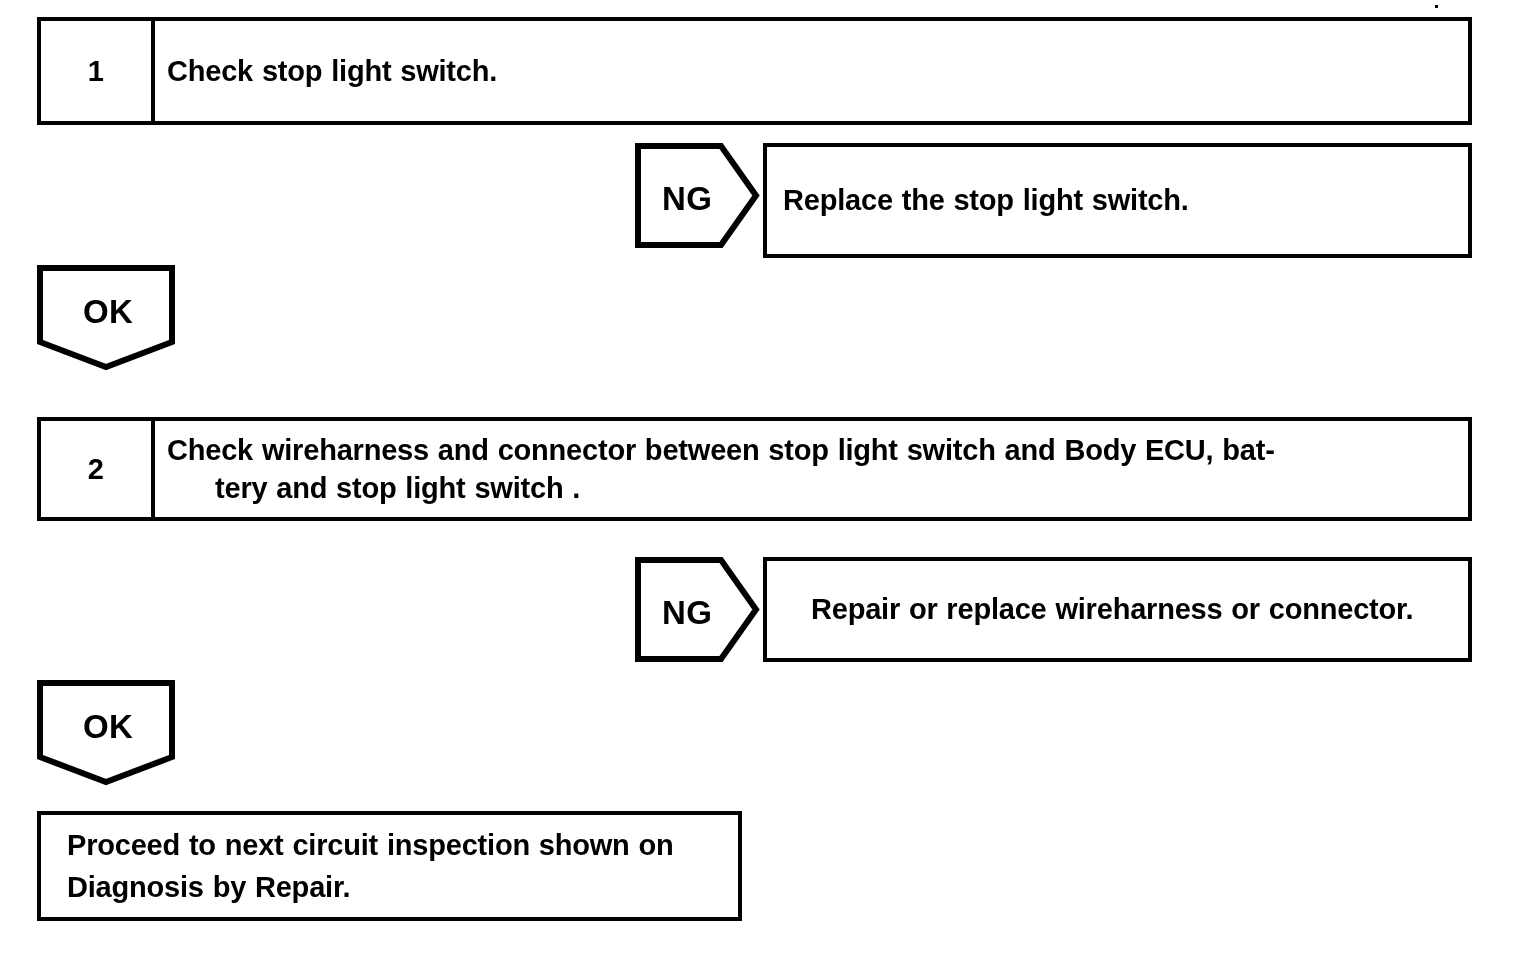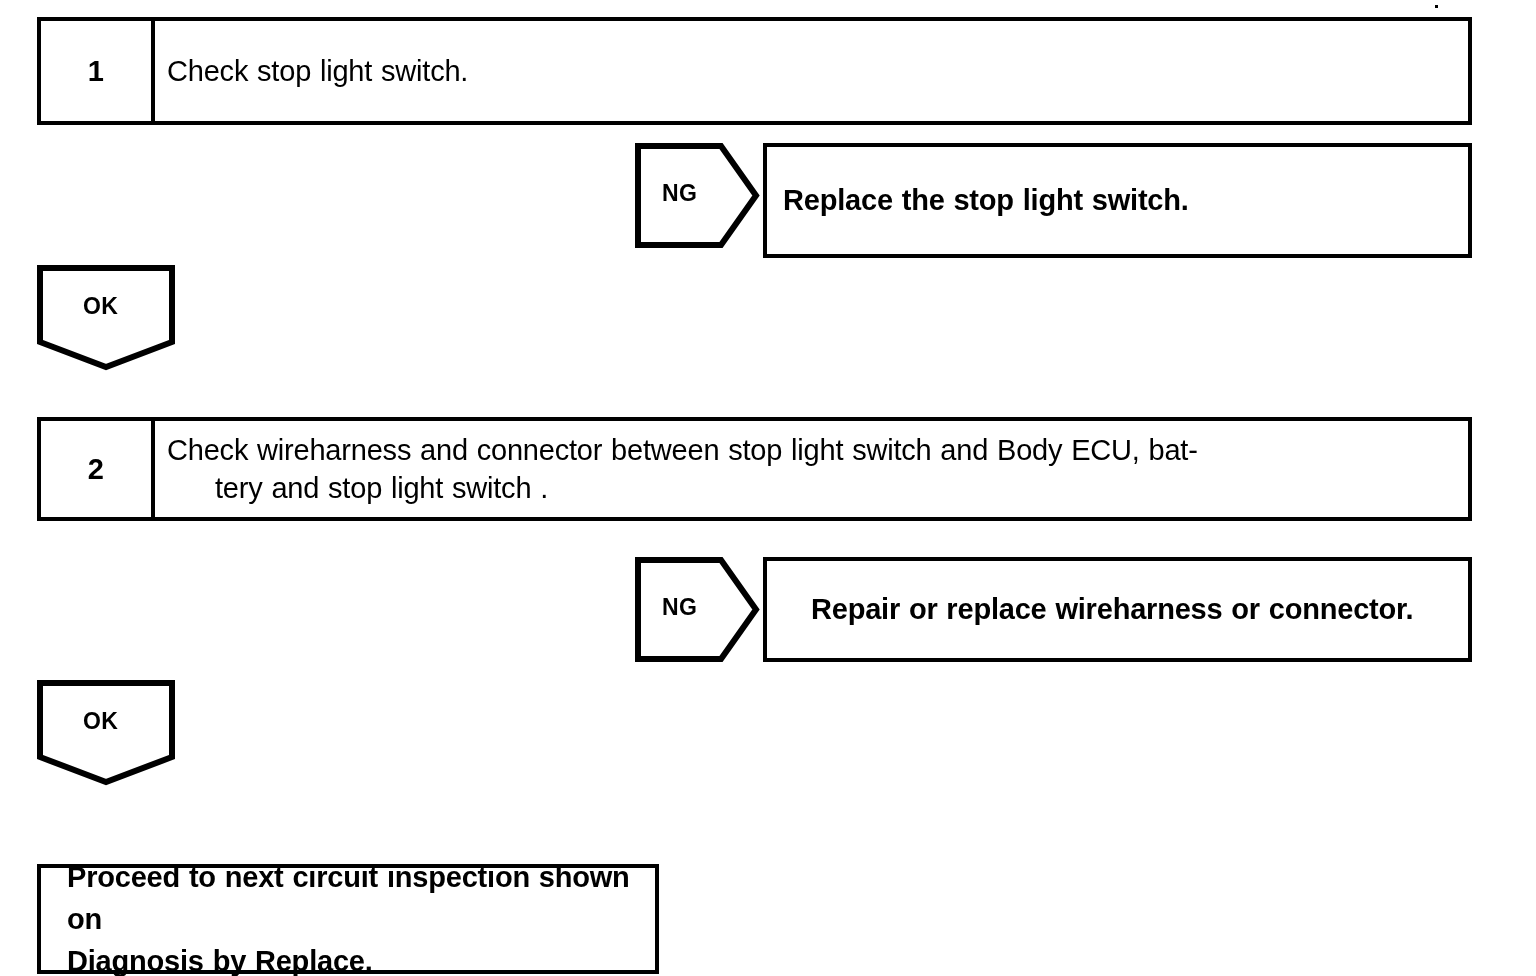--- a/index.html
+++ b/index.html
@@ -43,21 +43,21 @@
     font-weight: bold;
     font-size: 29px;
     line-height: 1;
     letter-spacing: 0.5px;
   }
   .step-text {
     flex: 1 1 auto;
     display: flex;
     align-items: center;
     padding: 0 2px 0 12px;
-    font-weight: normal;
+    font-weight: bold;
     font-size: 29px;
     line-height: 1.32;
     letter-spacing: -0.2px;
     word-spacing: 1px;
   }
   .step-text.two-line {
     align-items: center;
     border-radius: 19px;
   }
 
@@ -79,21 +79,21 @@
   .penta {
     position: absolute;
   }
   .penta svg {
     display: block;
     overflow: visible;
   }
   .penta-label {
     position: absolute;
     font-weight: bold;
-    font-size: 23px;
+    font-size: 33px;
     line-height: 1;
     letter-spacing: 0.3px;
     pointer-events: none;
   }
 
   
   .speck {
     position: absolute;
     background: #000;
   }
@@ -149,20 +149,20 @@
     <span>Repair or replace wireharness or connector.</span>
   </div>
 
   <div class="penta" style="left:37px; top:680px; width:138px; height:105px;">
     <svg width="138" height="105" viewBox="0 0 138 105" aria-hidden="true">
       <polygon points="3,3 135,3 135,77 69,102 3,77" fill="#ffffff" stroke="#000000" stroke-width="6" stroke-linejoin="miter"></polygon>
     </svg>
     <span class="penta-label" style="left:46px; top:30px;">OK</span>
   </div>
 
-  <div class="node plain-box" style="left:37px; top:864px; width:622px; height:110px; padding-left:26px;">
+  <div class="node plain-box" style="left:37px; top:811px; width:705px; height:110px; padding-left:26px;">
     <span style="display:block;">
       <span style="display:block;">Proceed to next circuit inspection shown on</span>
-      <span style="display:block;">Diagnosis by Replace.</span>
+      <span style="display:block;">Diagnosis by Repair.</span>
     </span>
   </div>
 
 </div>
 
 </body></html>

